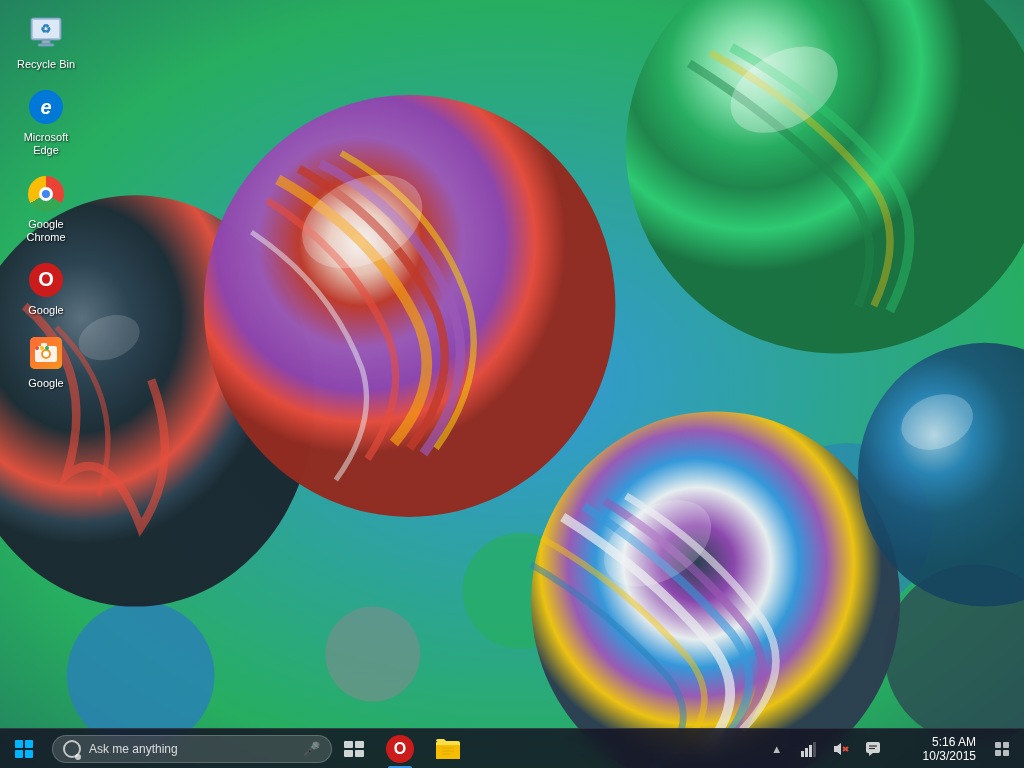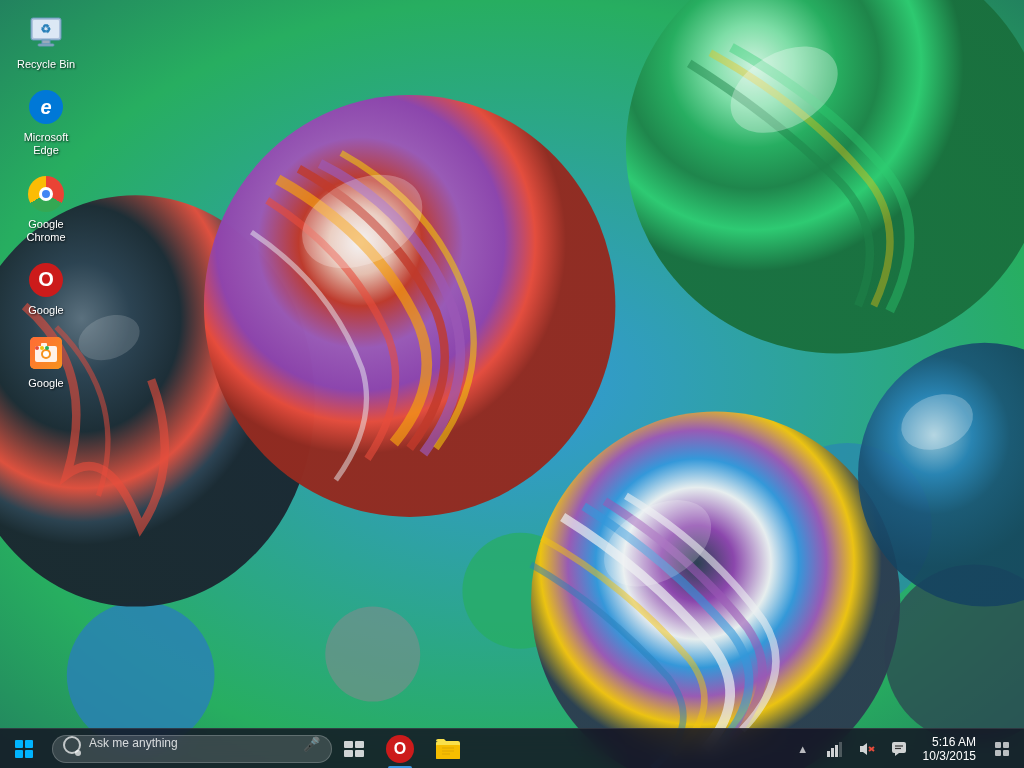--- a/index.html
+++ b/index.html
@@ -129,21 +129,21 @@
     }
 
     .windows-logo-square {
       background: white;
       border-radius: 1px;
     }
 
     
     #search-bar {
       display: flex;
-      align-items: flex-start;
+      align-items: center;
       background: rgba(255,255,255,0.15);
       border-radius: 20px;
       height: 28px;
       padding: 0 10px;
       margin-left: 4px;
       width: 280px;
       cursor: text;
       border: 1px solid rgba(255,255,255,0.2);
     }
 
@@ -242,20 +242,21 @@
     }
 
     #clock {
       display: flex;
       flex-direction: column;
       align-items: flex-end;
       justify-content: center;
       padding: 0 8px;
       cursor: pointer;
       height: 40px;
+      margin-left: 26px;
     }
 
     .clock-time {
       color: white;
       font-size: 12px;
       font-weight: 400;
     }
 
     .clock-date {
       color: white;

